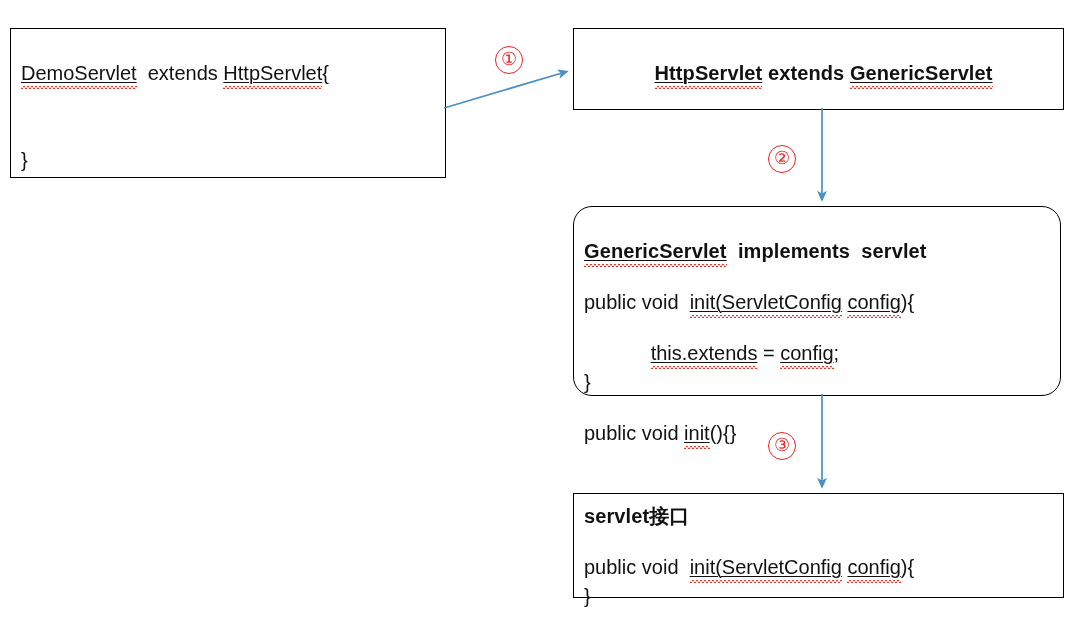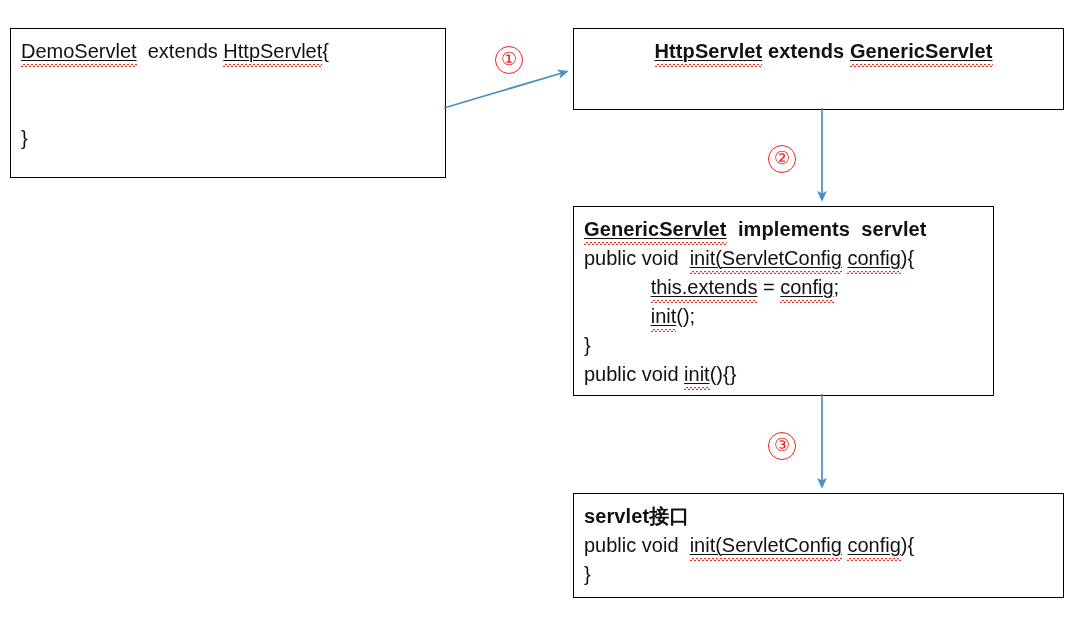--- a/index.html
+++ b/index.html
@@ -38,41 +38,42 @@
   .code-line.bold {
     font-weight: bold;
     letter-spacing: 0.1px;
   }
 
   
   .sq {
     position: relative;
     display: inline-block;
     text-decoration: none;
+    margin-top: 22px;
   }
   .sq::after {
     content: "";
     position: absolute;
     left: 0;
     right: 0;
     bottom: -1px;
     height: 3px;
     background-image:
       radial-gradient(circle at 1px 2.6px, #e8362b 1.05px, rgba(232,54,43,0) 1.25px),
       radial-gradient(circle at 3px 0.4px, #e8362b 1.05px, rgba(232,54,43,0) 1.25px);
     background-size: 4px 3px;
     background-repeat: repeat-x;
   }
   
   .ul { text-decoration: underline; text-decoration-thickness: 1.2px; text-underline-offset: 2px; }
 
   
   #box-demoservlet   { left: 10px;  top: 28px;  width: 436px; height: 150px; }
   #box-httpservlet   { left: 573px; top: 28px;  width: 491px; height: 82px; text-align: center;  }
-  #box-genericservlet{ left: 573px; top: 206px; width: 421px; height: 190px; }
+  #box-genericservlet{ left: 573px; top: 206px; width: 488px; height: 190px; border-radius: 19px; }
   #box-servlet       { left: 573px; top: 493px; width: 491px; height: 105px; }
 
   
   .connector {
     position: absolute;
     overflow: visible;
   }
   #conn-1 { left: 440px; top: 58px;  width: 140px; height: 60px; }
   #conn-2 { left: 800px; top: 108px; width: 46px;  height: 100px; }
   #conn-3 { left: 800px; top: 394px; width: 46px;  height: 101px; }
@@ -109,21 +110,20 @@
   </div>
 
   <div class="box" id="box-httpservlet">
     <div class="code-line bold"><span class="sq ul">HttpServlet</span> extends <span class="sq ul">GenericServlet</span></div>
   </div>
 
   <div class="box" id="box-genericservlet">
     <div class="code-line bold"><span class="sq ul">GenericServlet</span>&nbsp; implements &nbsp;servlet</div>
     <div class="code-line">public void  <span class="sq ul">init(ServletConfig</span> <span class="sq ul">config</span>){</div>
     <div class="code-line">            <span class="sq ul">this.extends</span> = <span class="sq ul">config</span>;</div>
-    <div class="code-line">            <span class="sq ul">init</span>();</div>
     <div class="code-line">}</div>
     <div class="code-line">public void <span class="sq ul">init</span>(){}</div>
   </div>
 
   <div class="box" id="box-servlet">
     <div class="code-line bold">servlet接口</div>
     <div class="code-line">public void  <span class="sq ul">init(ServletConfig</span> <span class="sq ul">config</span>){</div>
     <div class="code-line">}</div>
   </div>
 

